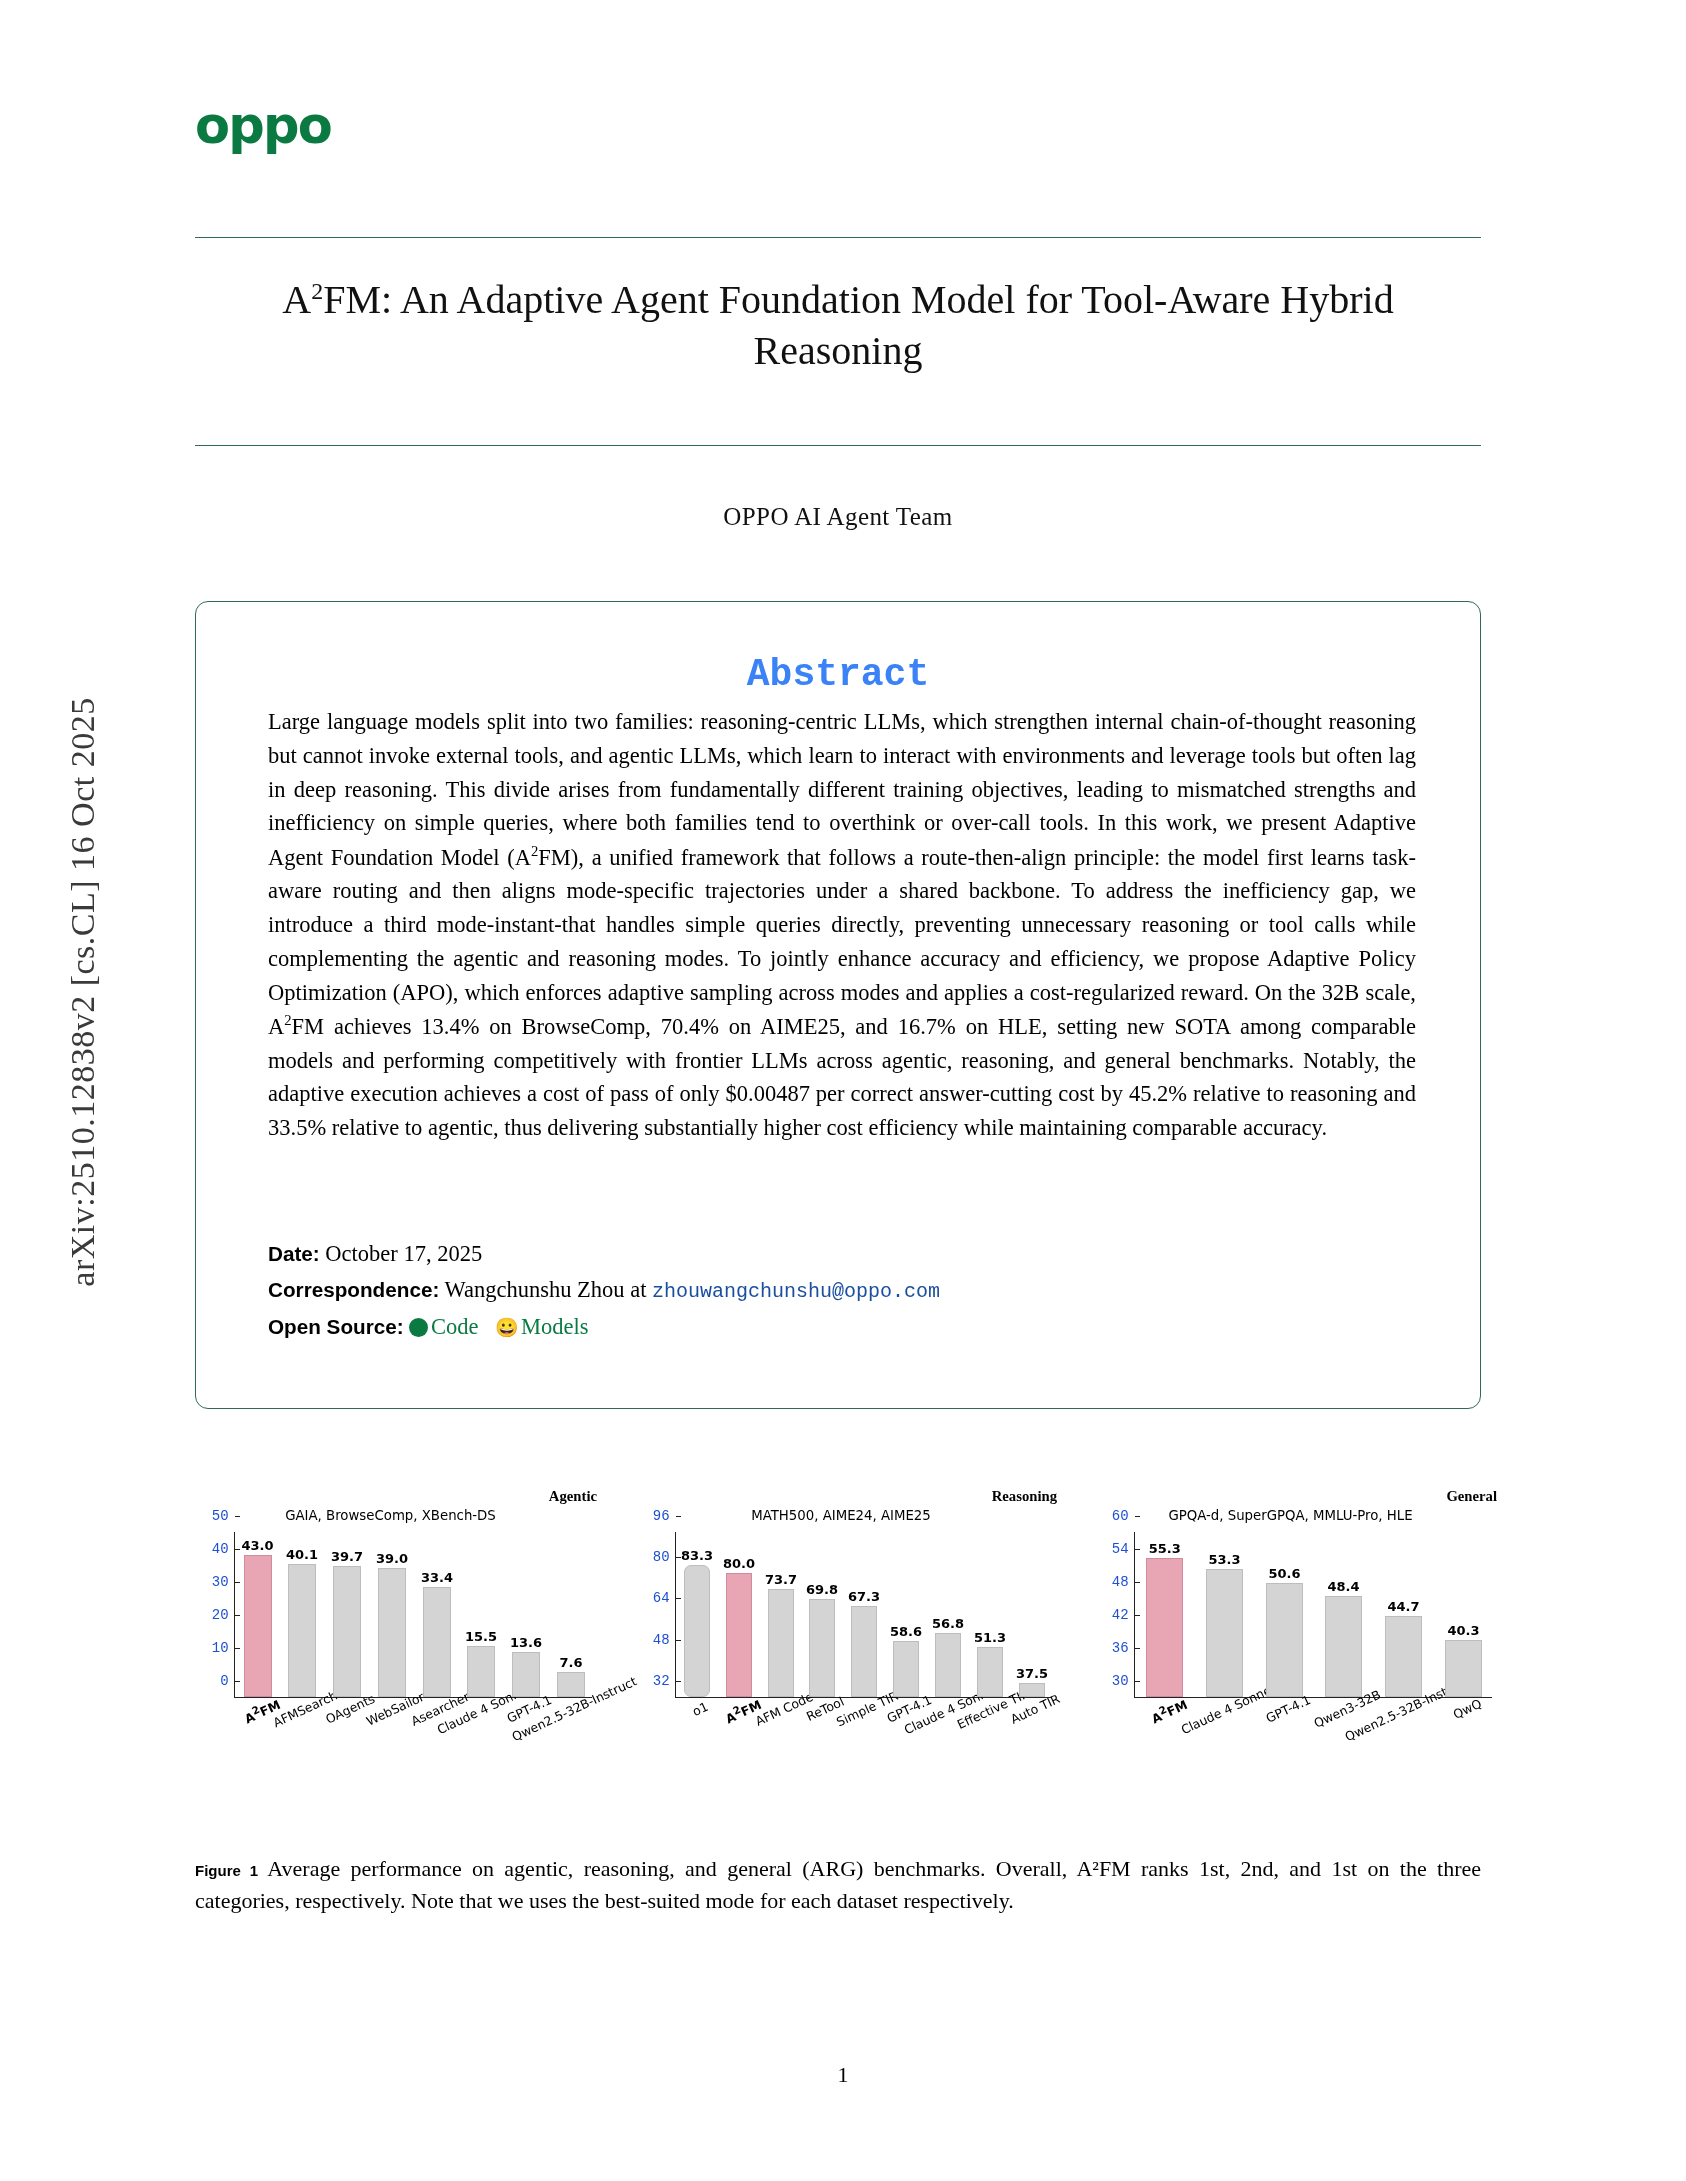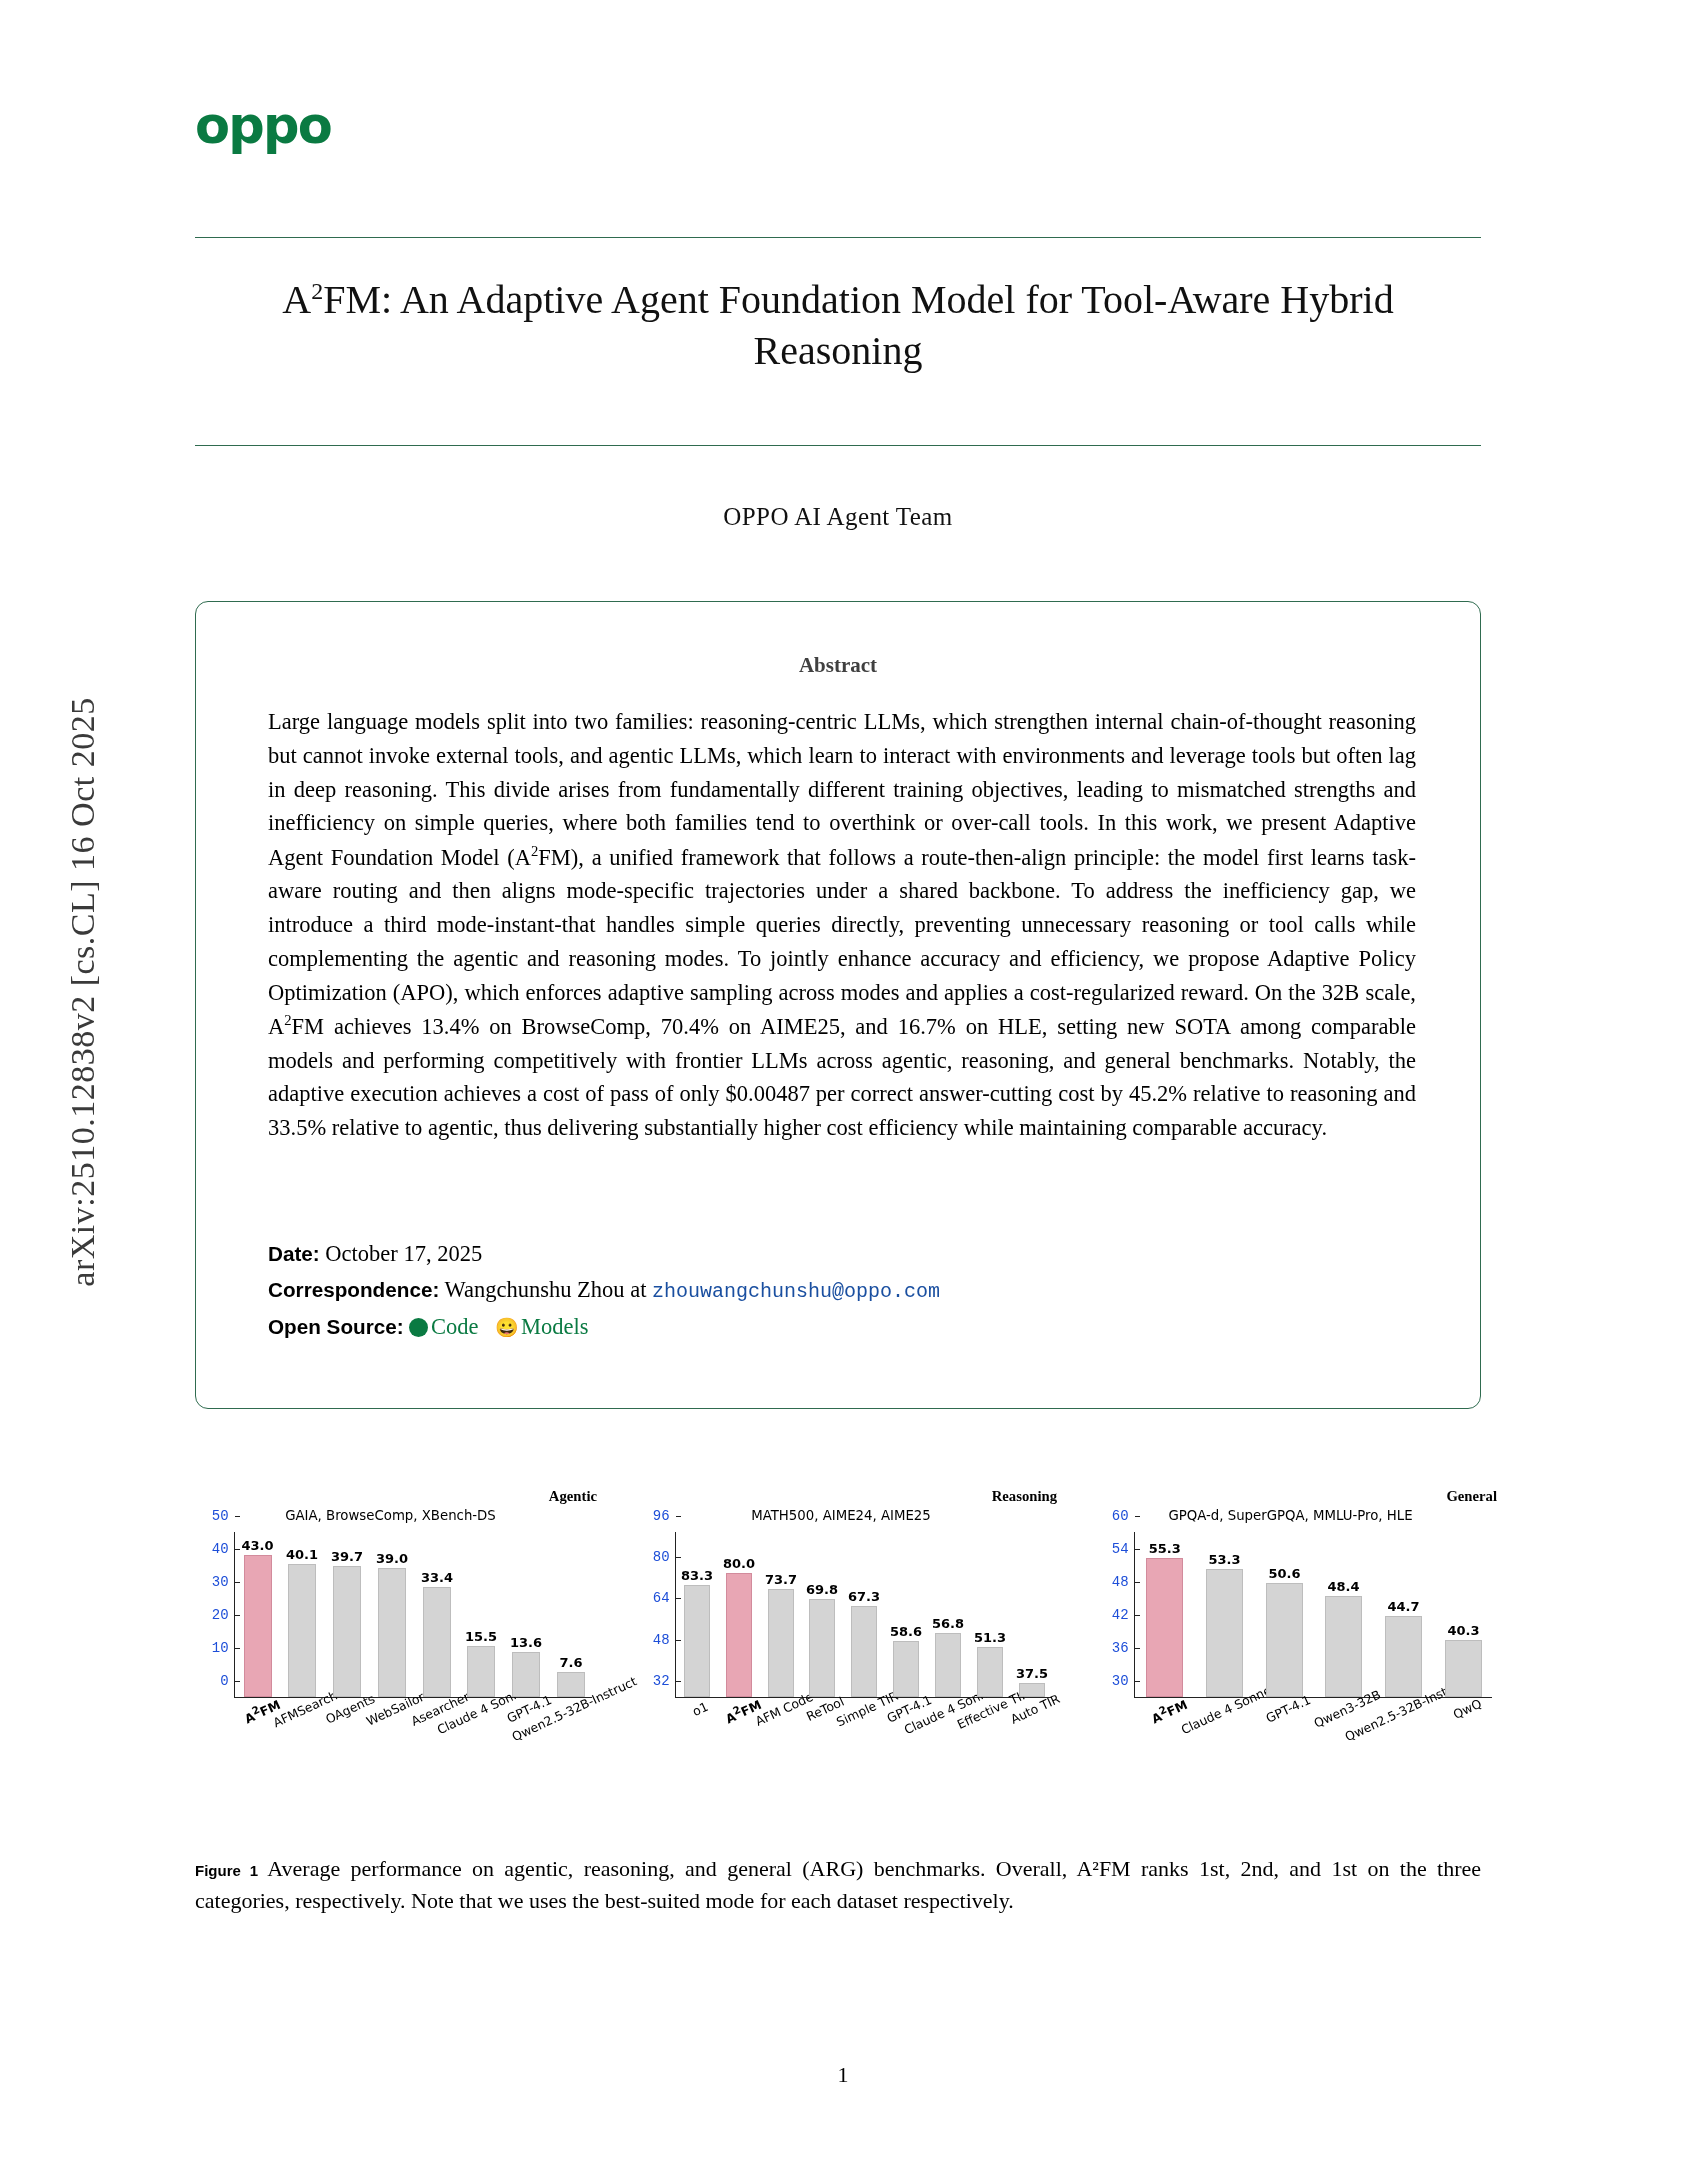--- a/index.html
+++ b/index.html
@@ -94,24 +94,24 @@
     border: 1.4px solid #2f6b4f;
     border-radius: 13px;
     box-sizing: border-box;
   }
   .abstract-heading {
     position: absolute;
     left: 0;
     top: 51px;
     width: 100%;
     text-align: center;
-    font-family: Liberation Serif, serif;
+    font-family: Liberation Mono, monospace;
     font-weight: bold;
-    font-size: 21px;
-    color: #404040;
+    font-size: 38px;
+    color: #3b82f6;
   }
   .abstract-body {
     position: absolute;
     left: 72px;
     top: 103px;
     width: 1148px;
     font-family: "Liberation Serif", serif;
     font-size: 22.5px;
     line-height: 1.50;
     text-align: justify;
@@ -356,21 +356,21 @@
       </div>
       <div class="panel" style="left: 441px; width: 432px;">
         <div class="panel-title">Reasoning</div>
         <div class="panel-sub">MATH500, AIME24, AIME25</div>
         <div class="plot">
           <div class="ytick" style="bottom: 0px;">32</div>
           <div class="ytick" style="bottom: 41px;">48</div>
           <div class="ytick" style="bottom: 83px;">64</div>
           <div class="ytick" style="bottom: 124px;">80</div>
           <div class="ytick" style="bottom: 165px;">96</div>
-          <div class="bar" style="left: 8px; width: 26px; height: 112px;">
+          <div class="bar" style="left: 8px; width: 26px; height: 132px; border-radius: 7px;">
             <div class="barval">83.3</div>
             <div class="xlab">o1</div>
           </div>
           <div class="bar hl" style="left: 50px; width: 26px; height: 124px;">
             <div class="barval">80.0</div>
             <div class="xlab b">A<sup>2</sup>FM</div>
           </div>
           <div class="bar" style="left: 92px; width: 26px; height: 108px;">
             <div class="barval">73.7</div>
             <div class="xlab">AFM Code</div>

